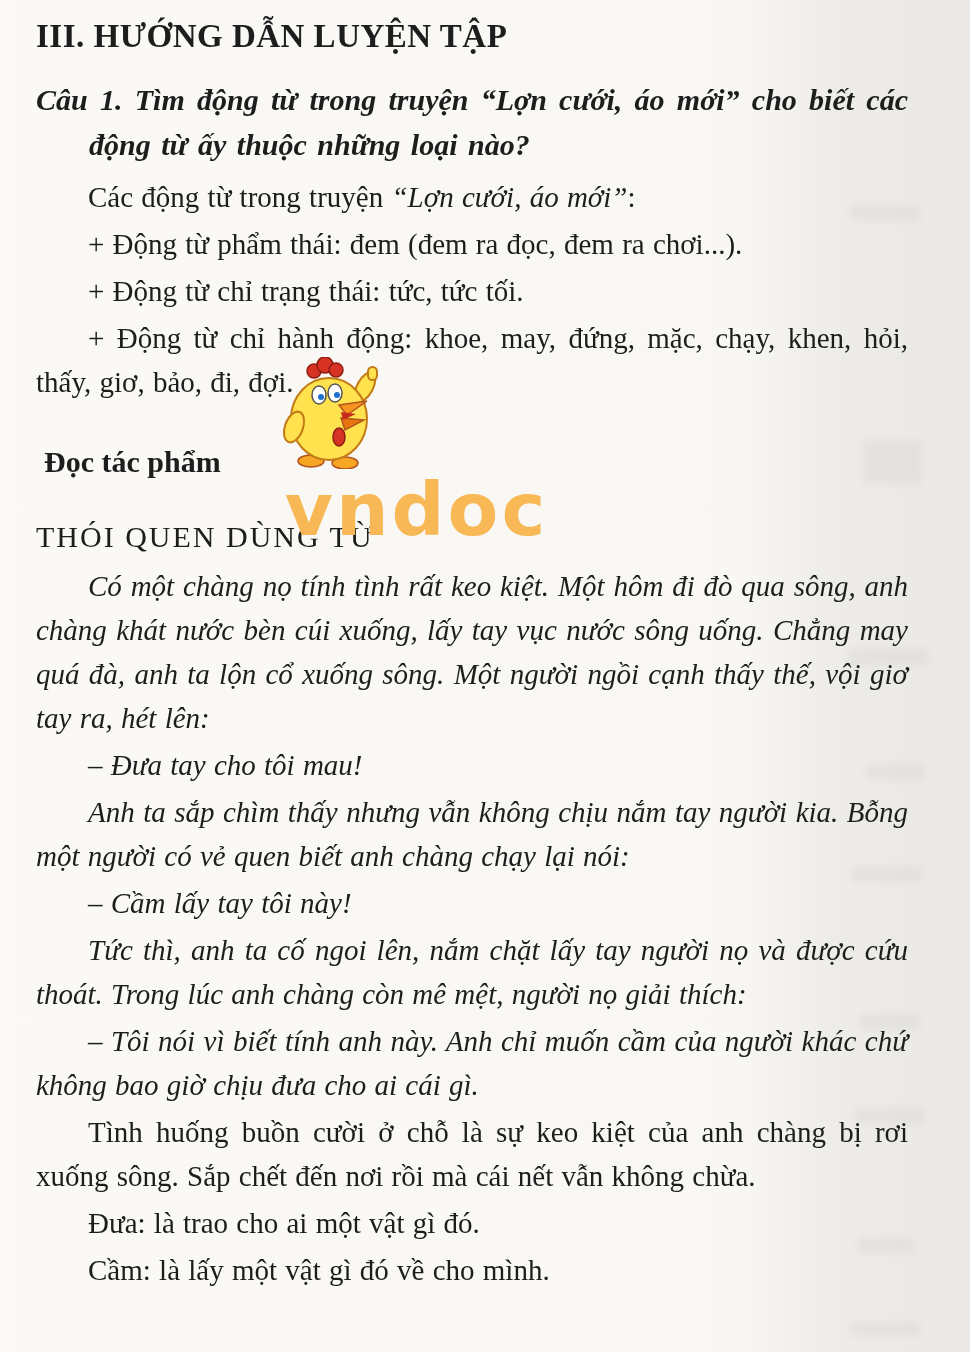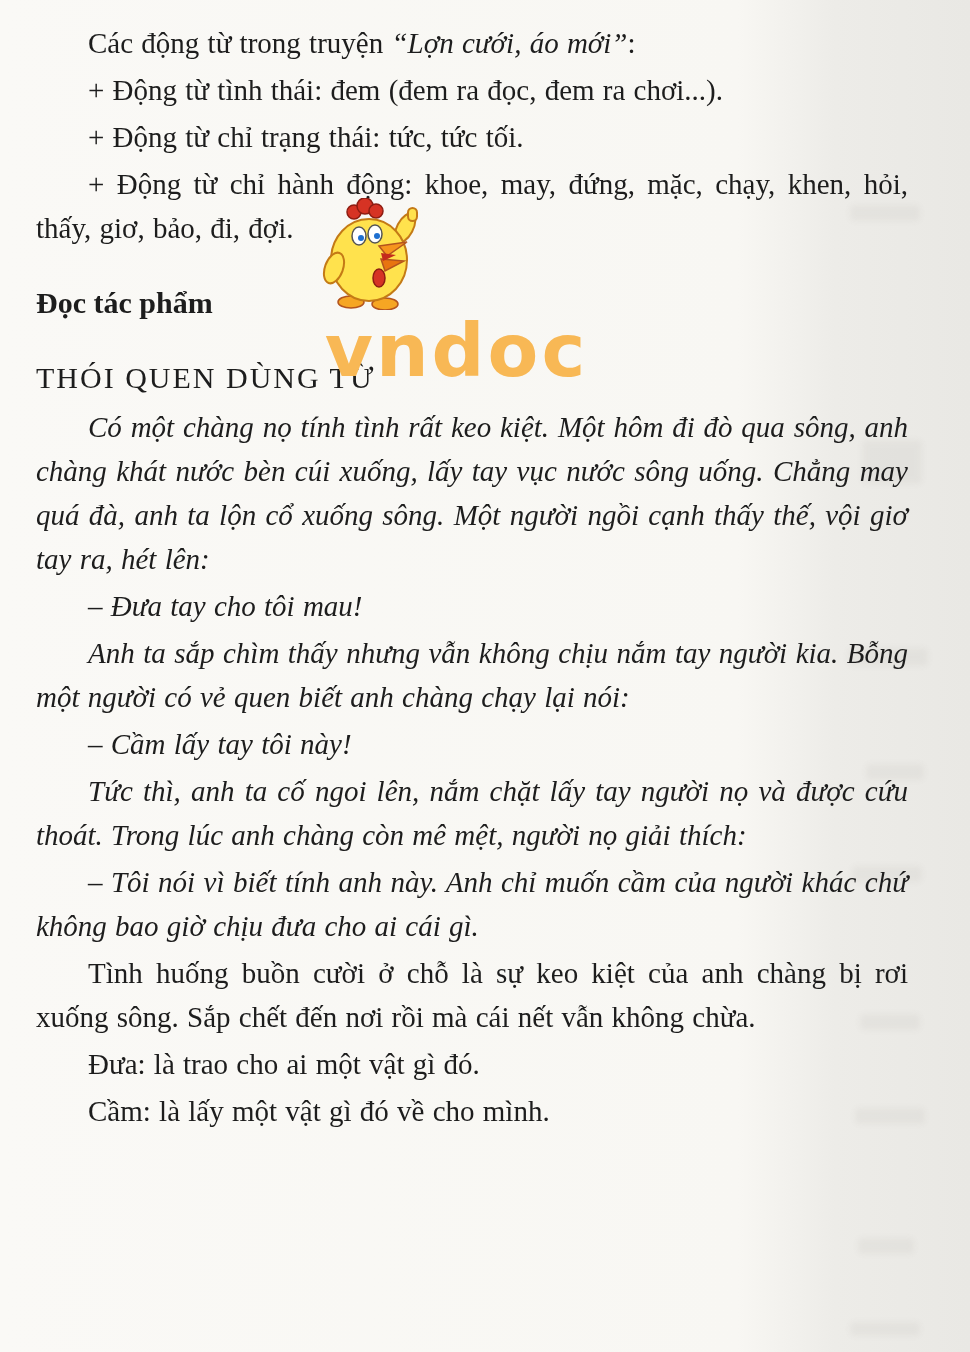--- a/index.html
+++ b/index.html
@@ -18,21 +18,21 @@
     padding-left:53px;text-indent:-53px;margin:4px 0 8px 0;text-align:justify;
     word-spacing:3px;
   }
   p.body{
     font-size:29px;line-height:44px;margin:3px 0;text-indent:52px;
     text-align:justify;word-spacing:1px;
   }
   p.noj{text-align:left;}
   .quote-italic{font-style:italic;}
   .story-p{font-style:italic;word-spacing:5px;font-family:Liberation Serif, serif;}
-  .doc-row{display:flex;align-items:center;margin:0;height:100px;gap:48px;}
+  .doc-row{display:flex;align-items:center;margin:8px;height:100px;}
   .read-label{font-weight:bold;font-size:30px;white-space:nowrap;}
   .logo{display:flex;align-items:flex-start;margin-left:60px;margin-top:-20px;flex-direction:column;}
   .logo-text{
     font-family:"DejaVu Sans",sans-serif;font-weight:bold;font-size:74px;
     line-height:1;letter-spacing:3px;margin-left:4px;transform:scaleY(0.98);
   }
   .story-title{
     font-size:30px;letter-spacing:2px;font-weight:400;
     margin:8px 0 10px 0;
   }
@@ -46,25 +46,27 @@
 <div class="smudge" style="left:848px;top:648px;width:80px;height:18px;"></div>
 <div class="smudge" style="left:866px;top:764px;width:58px;height:16px;"></div>
 <div class="smudge" style="left:852px;top:866px;width:70px;height:16px;"></div>
 <div class="smudge" style="left:860px;top:1014px;width:60px;height:16px;"></div>
 <div class="smudge" style="left:855px;top:1108px;width:70px;height:16px;"></div>
 <div class="smudge" style="left:858px;top:1238px;width:56px;height:16px;"></div>
 <div class="smudge" style="left:850px;top:1322px;width:70px;height:14px;"></div>
 
 <div class="page">
 
+  <h1 class="heading">III. HƯỚNG DẪN LUYỆN TẬP</h1>
 
+  <div class="question"><span>Câu 1.</span><span> Tìm động từ trong truyện “Lợn cưới, áo mới” cho biết các động từ ấy thuộc những loại nào?</span></div>
 
   <p class="body noj"><span>Các động từ trong truyện </span><span class="quote-italic">“Lợn cưới, áo mới”</span><span>:</span></p>
 
-  <p class="body noj">+ Động từ tình thái: đem (đem ra đọc, đem ra chơi...).</p>
+  <p class="body noj">+ Động từ phẩm thái: đem (đem ra đọc, đem ra chơi...).</p>
   <p class="body noj">+ Động từ chỉ trạng thái: tức, tức tối.</p>
   <p class="body">+ Động từ chỉ hành động: khoe, may, đứng, mặc, chạy, khen, hỏi, thấy, giơ, bảo, đi, đợi.</p>
 
 
   <div class="doc-row">
     <span class="read-label">Đọc tác phẩm</span>
     <div class="logo">
       <span>
         <svg width="104" height="112" viewBox="0 0 104 112" aria-hidden="true">
           <circle cx="33" cy="14" r="7" fill="#d63324" stroke="#8e1d12" stroke-width="1.5"></circle>

